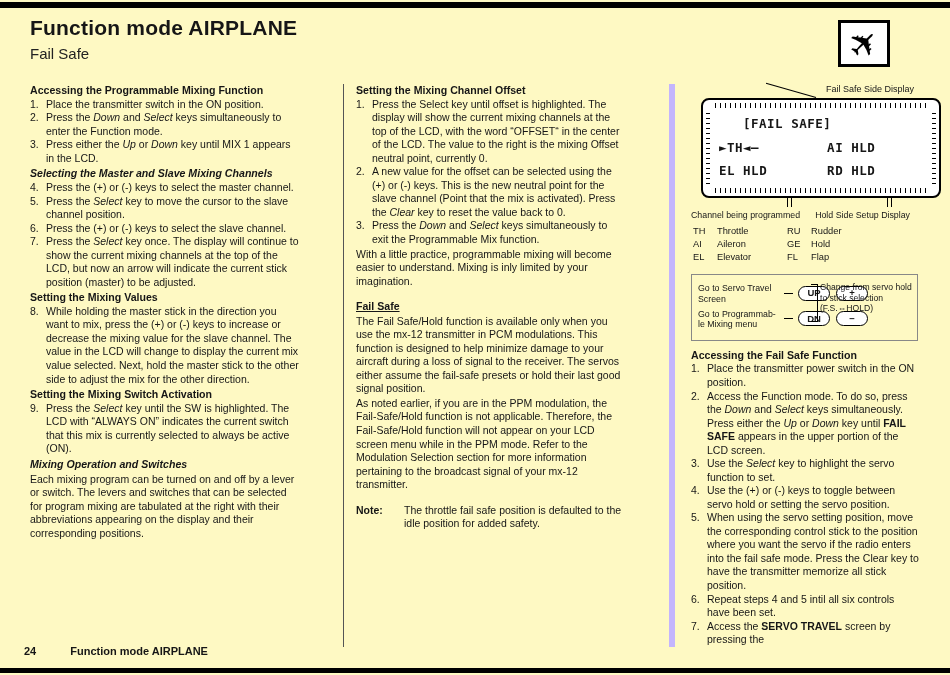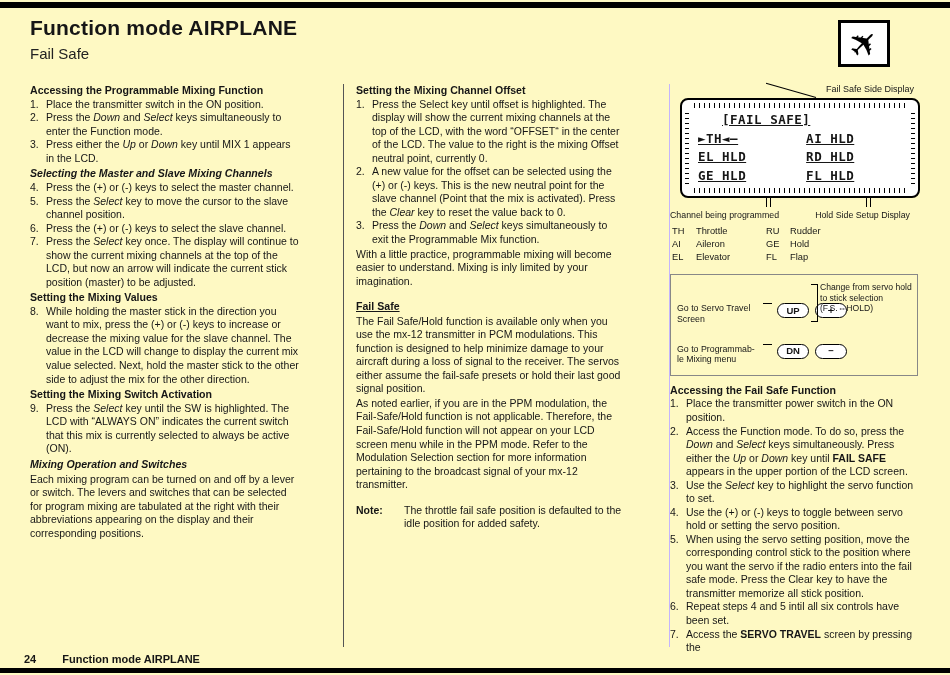--- a/index.html
+++ b/index.html
@@ -13,21 +13,21 @@
   .title { font-size:21px; font-weight:bold; letter-spacing:.2px; }
   .subtitle { font-size:15px; margin-top:5px; color:#222; }
   .plane-box { position:absolute; top:20px; right:60px; width:52px; height:47px; border:3px solid #000;
                display:flex; align-items:center; justify-content:center; background:#fff; }
   .plane-glyph { font-size:36px; line-height:1; transform:rotate(-45deg); color:#000; }
 
   .columns { position:absolute; top:84px; left:30px; width:890px; bottom:28px; display:flex;gap:32px; }
   .col { font-size:10.5px; line-height:1.29; }
   .col1 { width:281px; padding-right:12px; }
   .col2 { width:294px; padding:0 12px; border-left:1px solid #555; }
-  .col3 { flex:1; padding-left:0; border-left:1px solid #c4b5fd; }
+  .col3 { flex:1; padding-left:16px; border-left:6px solid #c4b5fd; }
 
   .sec { font-weight:bold; font-size:10.6px; margin-top:2px; }
   .sec.italic { font-style:italic; }
   .sec.underline { text-decoration:underline; margin-top:12px; }
   .col > .sec:first-child { margin-top:0; }
   .li { display:flex; align-items:flex-start; }
   .li .n { flex:0 0 16px; }
   .li .t { flex:1; }
   .para { margin-top:1px; }
   .note-row { display:flex; margin-top:12px; }
@@ -39,43 +39,43 @@
   .callout-line { position:absolute; top:13px; right:104px; width:52px; height:1px; background:#000;
                   transform:rotate(16deg); transform-origin:right center; }
   .lcd-box { position:absolute; top:14px; left:10px; width:240px; height:100px; border:2px solid #000;
              border-radius:8px; padding:2px 8px; display:flex; flex-direction:column; background:#fff; }
   .tickrow { height:5px; margin:1px 4px; background:repeating-linear-gradient(90deg,#000 0 1px,transparent 1px 5px); }
   .tickcol { position:absolute; top:12px; bottom:12px; width:4px;
              background:repeating-linear-gradient(0deg,#000 0 1px,transparent 1px 5px); }
   .tickcol.left { left:3px; } .tickcol.right { right:3px; }
   .lcd-body { flex:1; display:flex; flex-direction:column; justify-content:space-evenly;
               font-family:"DejaVu Sans Mono", monospace; font-weight:bold; font-size:12.5px;
-              letter-spacing:.5px; padding:0 8px;text-decoration:underline; }
+              letter-spacing:.5px; padding:0 8px; }
   .lcd-line1 { padding-left:24px; }
   .lcd-row { display:flex; } .lcd-row .l { flex:0 0 53%; }
   .dmark { position:absolute; top:112px; height:11px; width:5px; border-left:1.5px solid #000; border-right:1.5px solid #000; }
   .dmark.m1 { left:96px; } .dmark.m2 { left:196px; }
   .lcd-labels { display:flex; justify-content:space-between; font-size:8.8px; padding-right:10px; }
   .legend { display:grid; grid-template-columns:24px 70px 24px 62px; font-size:9.3px; line-height:1.4; margin:4px 0 0 2px; }
 
   
   .btn-diagram { position:relative; border:1px solid #888; padding:8px 4px 6px 6px; margin:10px 2px 8px 0; }
-  .btn-row { display:flex; margin-bottom:5px;margin-top:20px; }
+  .btn-row { display:flex; align-items:center; margin-bottom:5px; }
   .btn-row:last-child { margin-bottom:0; }
   .btn-label { flex:0 0 84px; font-size:8.8px; line-height:1.15; }
   .lead { flex:0 0 9px; height:0; border-top:1px solid #000; margin:0 2px; }
   .pill { display:inline-flex; min-width:32px; height:15px; padding:0 5px; margin:0 3px;
           border:1.5px solid #000; border-radius:9px; align-items:center; justify-content:center;
           font-size:9.5px; font-weight:bold; background:#fff; }
   .pm-bracket { position:absolute; right:99px; top:9px; width:7px; height:38px;
                 border-top:1px solid #000; border-right:1px solid #000; border-bottom:1px solid #000; }
   .pm-note { position:absolute; right:2px; top:7px; width:95px; font-size:8.6px; line-height:1.2;margin-left:44px; }
   .clr-note { font-size:8.6px; line-height:1.1; width:92px; }
 
-  .footer { position:absolute; left:24px; bottom:10px; display:flex; gap:26px; font-size:11px; font-weight:bold; }
+  .footer { position:absolute; left:24px; bottom:18px; display:flex; gap:34px; font-size:11px; font-weight:bold; }
 </style>
 </head>
 <body>
 
 <div class="page">
   <div class="topbar"></div>
 
   <div class="header">
     <div class="title">Function mode AIRPLANE</div>
     <div class="subtitle">Fail Safe</div>
@@ -173,24 +173,20 @@
           <div class="lcd-body">
             <div class="lcd-line1">[FAIL SAFE]</div>
             <div class="lcd-row">
                 <span class="l">►TH◄—</span>
                 <span>AI HLD</span>
               </div>
             <div class="lcd-row">
                 <span class="l">EL HLD</span>
                 <span>RD HLD</span>
               </div>
-            <div class="lcd-row">
-                <span class="l">GE HLD</span>
-                <span>FL HLD</span>
-              </div>
           </div>
           <div class="tickrow"></div>
         </div>
         <div class="dmark m1"></div>
         <div class="dmark m2"></div>
       </div>
 
       <div class="lcd-labels">
         <span>Channel being programmed</span>
         <span>Hold Side Setup Display</span>

